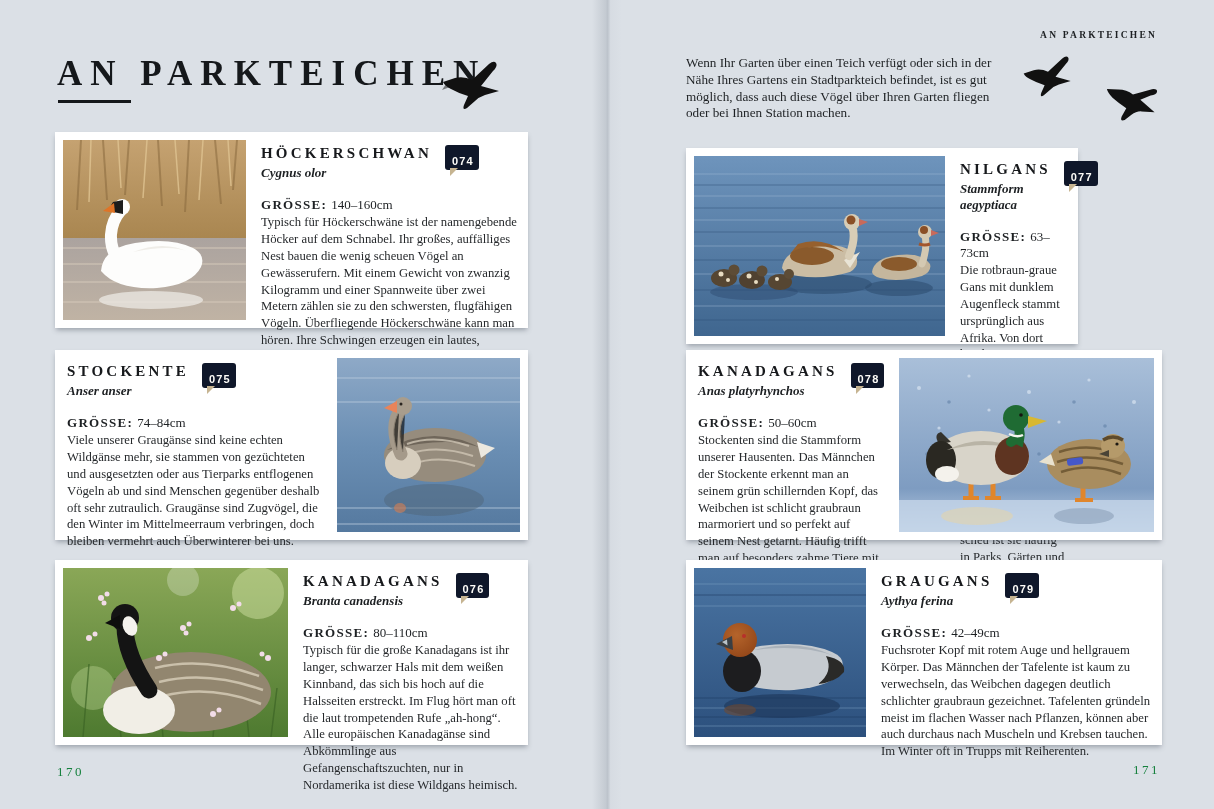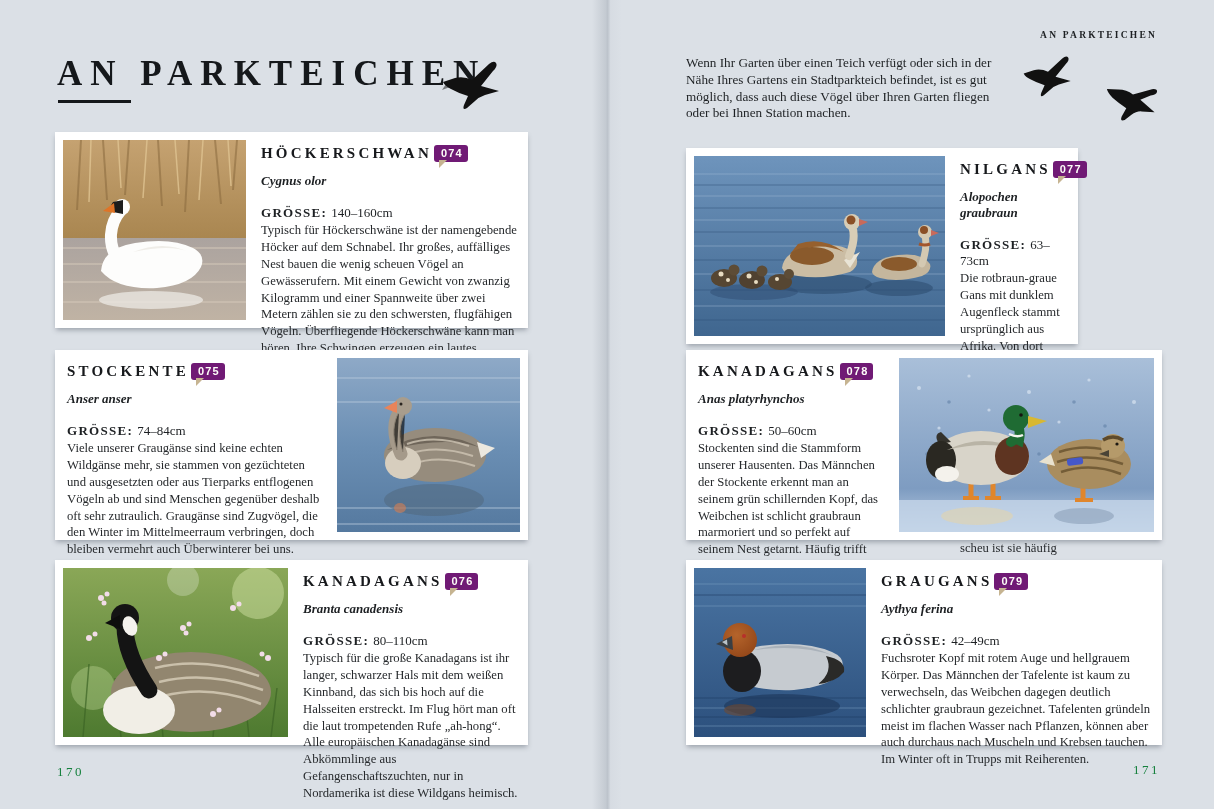--- a/index.html
+++ b/index.html
@@ -24,24 +24,24 @@
 
   .card{position:absolute;background:#fff;padding:8px;display:flex;
     box-shadow:0 3px 5px -1px rgba(75,85,97,.45);box-sizing:border-box;}
   .photo{flex:none;overflow:hidden;}
   .photo svg{display:block;}
   .txt{flex:1;min-width:0;}
   .img-left .txt{padding:5px 2px 0 15px;}
   .img-right .txt{padding:5px 12px 0 4px;}
   .entry-head{display:flex;justify-content:flex-start;align-items:flex-start;}
   .bird-name{font-size:15px;font-weight:bold;letter-spacing:3.2px;color:#17191c;white-space:nowrap;}
-  .sci{font-size:13px;font-weight:bold;font-style:italic;margin-top:11px;}
-  .badge{position:relative;flex:none;margin-left:2px;background:#701a75;color:#fdfcf8;
+  .sci{font-size:13px;font-weight:bold;font-style:italic;margin-top:3px;}
+  .badge{position:relative;flex:none;margin-left:13px;background:#0f172a;color:#fdfcf8;
     font-family:"Liberation Sans","DejaVu Sans",sans-serif;font-weight:bold;
-    font-size:11px;letter-spacing:1.2px;padding:3px 5px 3px 7px;border-radius:3px;line-height:1;}
+    font-size:11px;letter-spacing:1.2px;padding:11px 5px 3px 7px;border-radius:3px;line-height:1;}
   .badge::after{content:"";position:absolute;left:5px;bottom:-6px;width:0;height:0;
     border:4px solid transparent;border-top-color:#c6b491;border-left-color:#c6b491;}
   .size-line{margin-top:16px;font-size:13px;}
   .size-label{font-weight:bold;letter-spacing:1.3px;margin-right:4px;}
   .desc{margin:1px 0 0 0;font-size:12.7px;line-height:1.33;color:#26292c;}
 </style>
 </head>
 <body>
 
 <div class="gutter"></div>
@@ -309,21 +309,21 @@
         <ellipse cx="86" cy="126" rx="12" ry="8" fill="#564632"></ellipse>
         <circle cx="95" cy="118" r="5" fill="#5d4c36"></circle>
         <circle cx="83" cy="123" r="2" fill="#e8dcc2"></circle>
       </g>
     </svg>
   </div>
   <div class="txt">
     <div class="entry-head">
       <div>
         <div class="bird-name">NILGANS</div>
-        <div class="sci">Alopochen graubraun</div>
+        <div class="sci">Stammform aegyptiaca</div>
       </div>
       <div class="badge">077</div>
     </div>
     <div class="size-line">
       <span class="size-label">GRÖSSE:</span><span class="size-value">63–73cm</span>
     </div>
     <p class="desc">Die rotbraun-graue Gans mit dunklem Augenfleck stammt ursprünglich aus Afrika. Von dort brachte man sie im 18. Jahrhundert nach Europa. Rasch gelang es der anpassungsfähigen, kälteunempfindlichen Gans, in unseren Breiten Fuß zu fassen und sich entlang der Flüsse auszubreiten. Wenig scheu ist sie häufig in Parks, Gärten und Freibädern unterwegs.</p>
   </div>
 </article>
 

